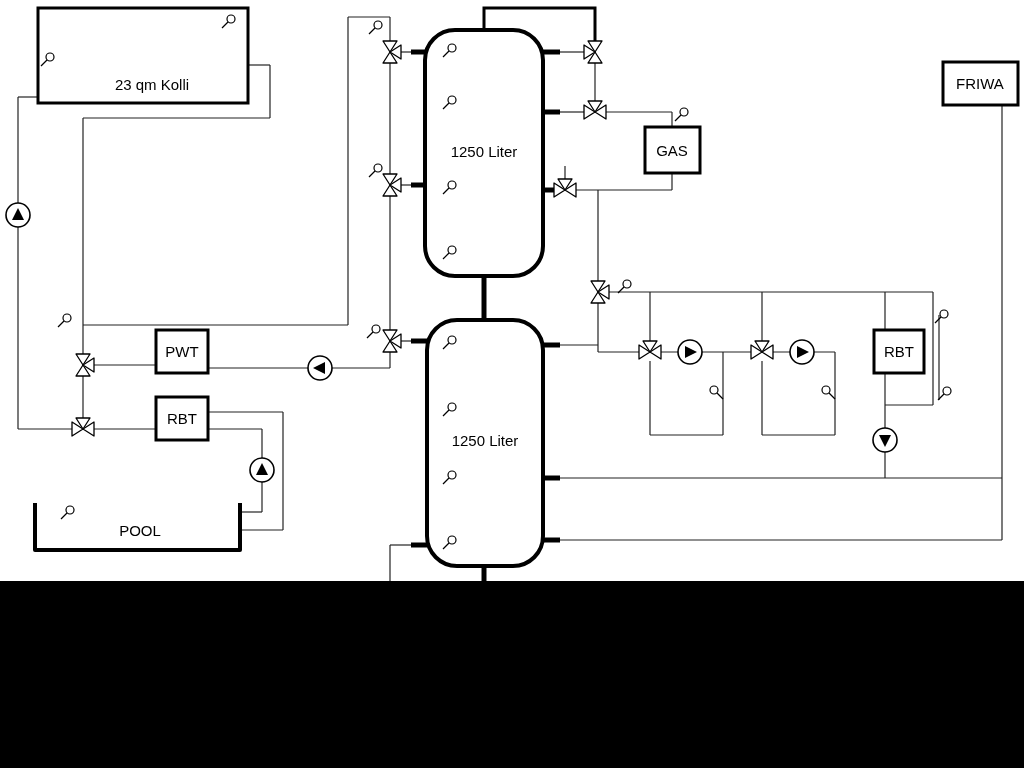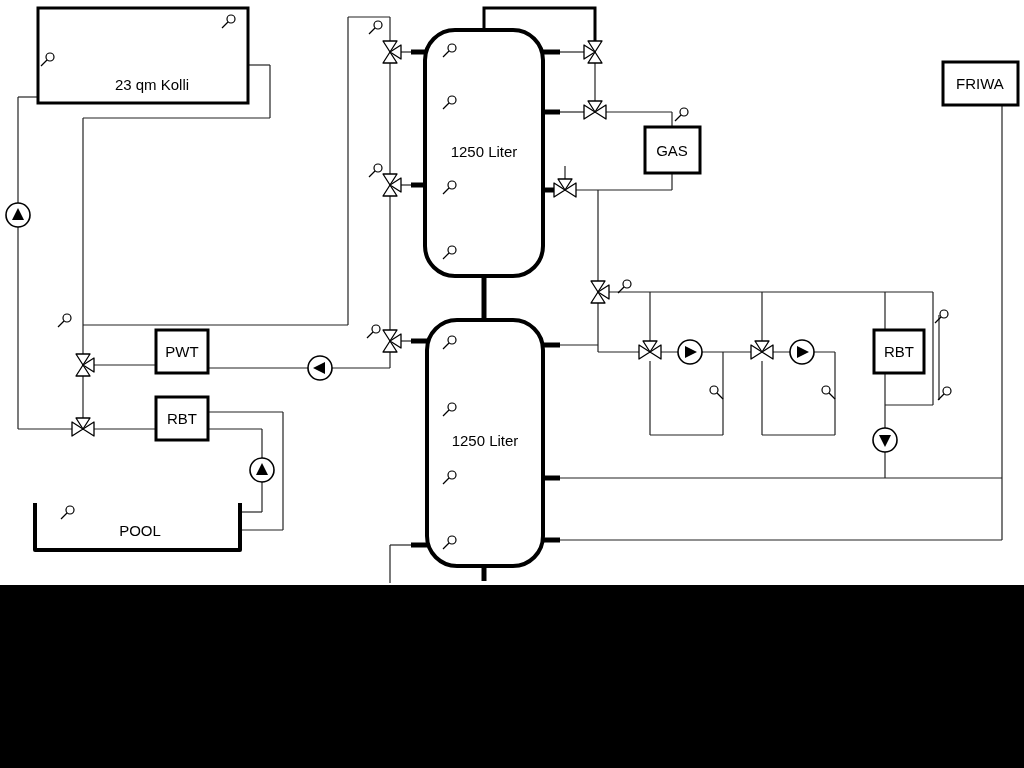--- a/index.html
+++ b/index.html
@@ -1,16 +1,16 @@
 <!DOCTYPE html>
 <html><head>
 <meta charset="utf-8">
 <style>
   html,body{margin:0;padding:0;background:#000;}
-  .stage{position:relative;width:1024px;height:768px;background:#000;overflow:hidden;text-align:right;}
+  .stage{position:relative;width:1024px;height:581px;background:#000;overflow:hidden;text-align:right;}
   .schematic{display:block;background:#fff;}
   text{
     font-family:"Liberation Sans",sans-serif;
     font-size:15px;
     fill:#000;
     text-anchor:middle;
   }
   .pipe{stroke:#222;stroke-width:1.2;fill:none;}
   .stub{stroke:#000;stroke-width:5;fill:none;}
   .header{stroke:#000;stroke-width:3;fill:none;}

